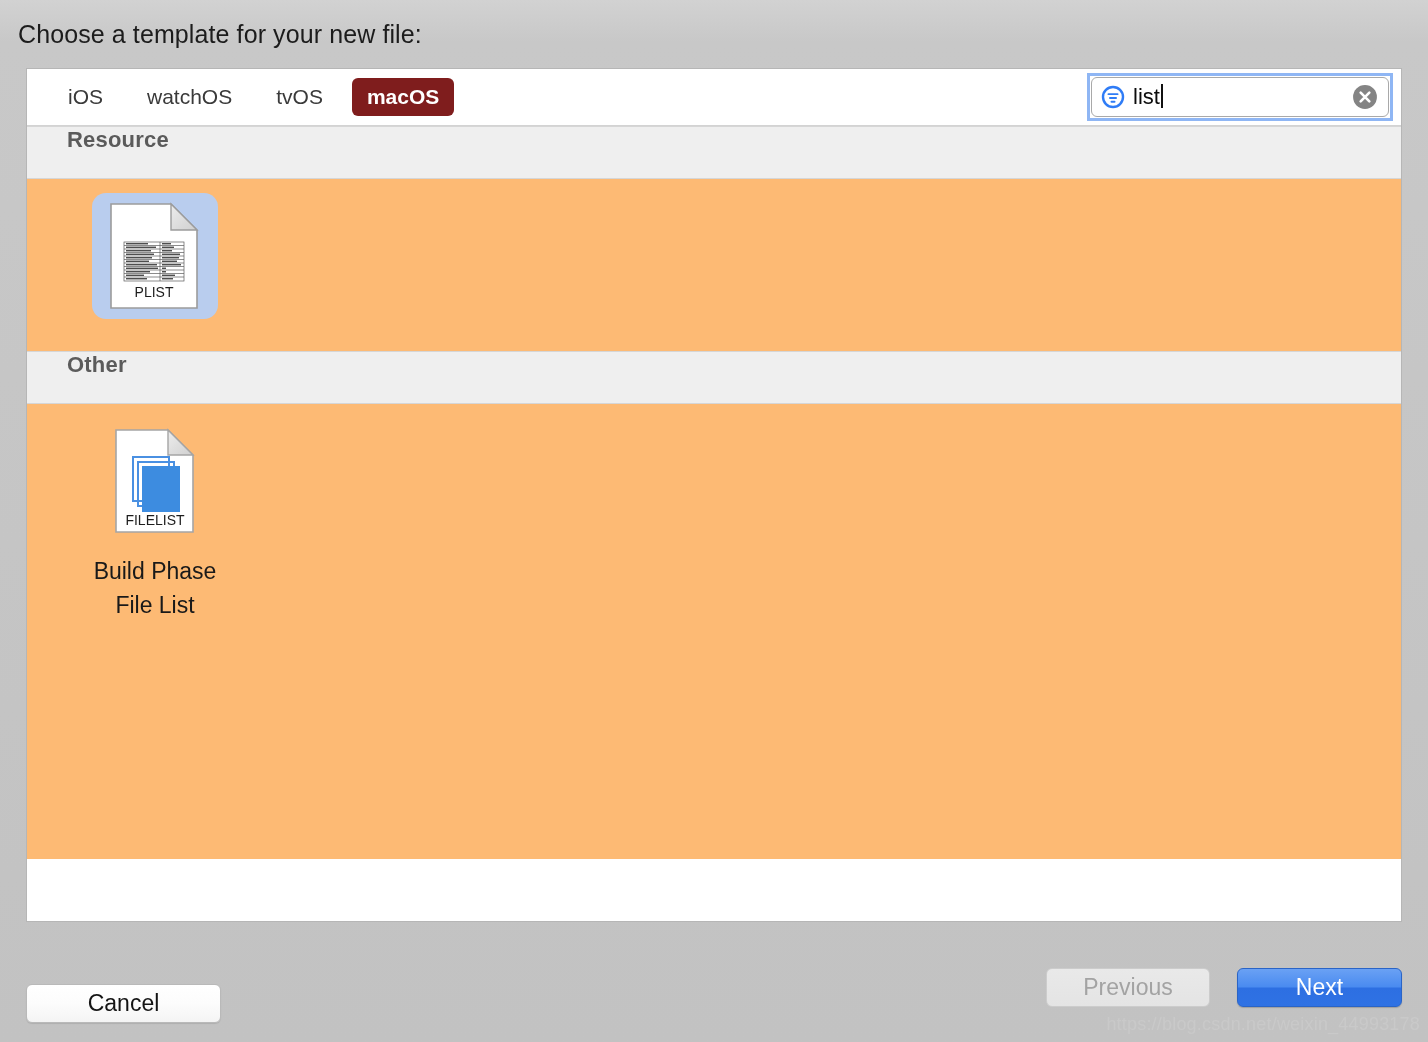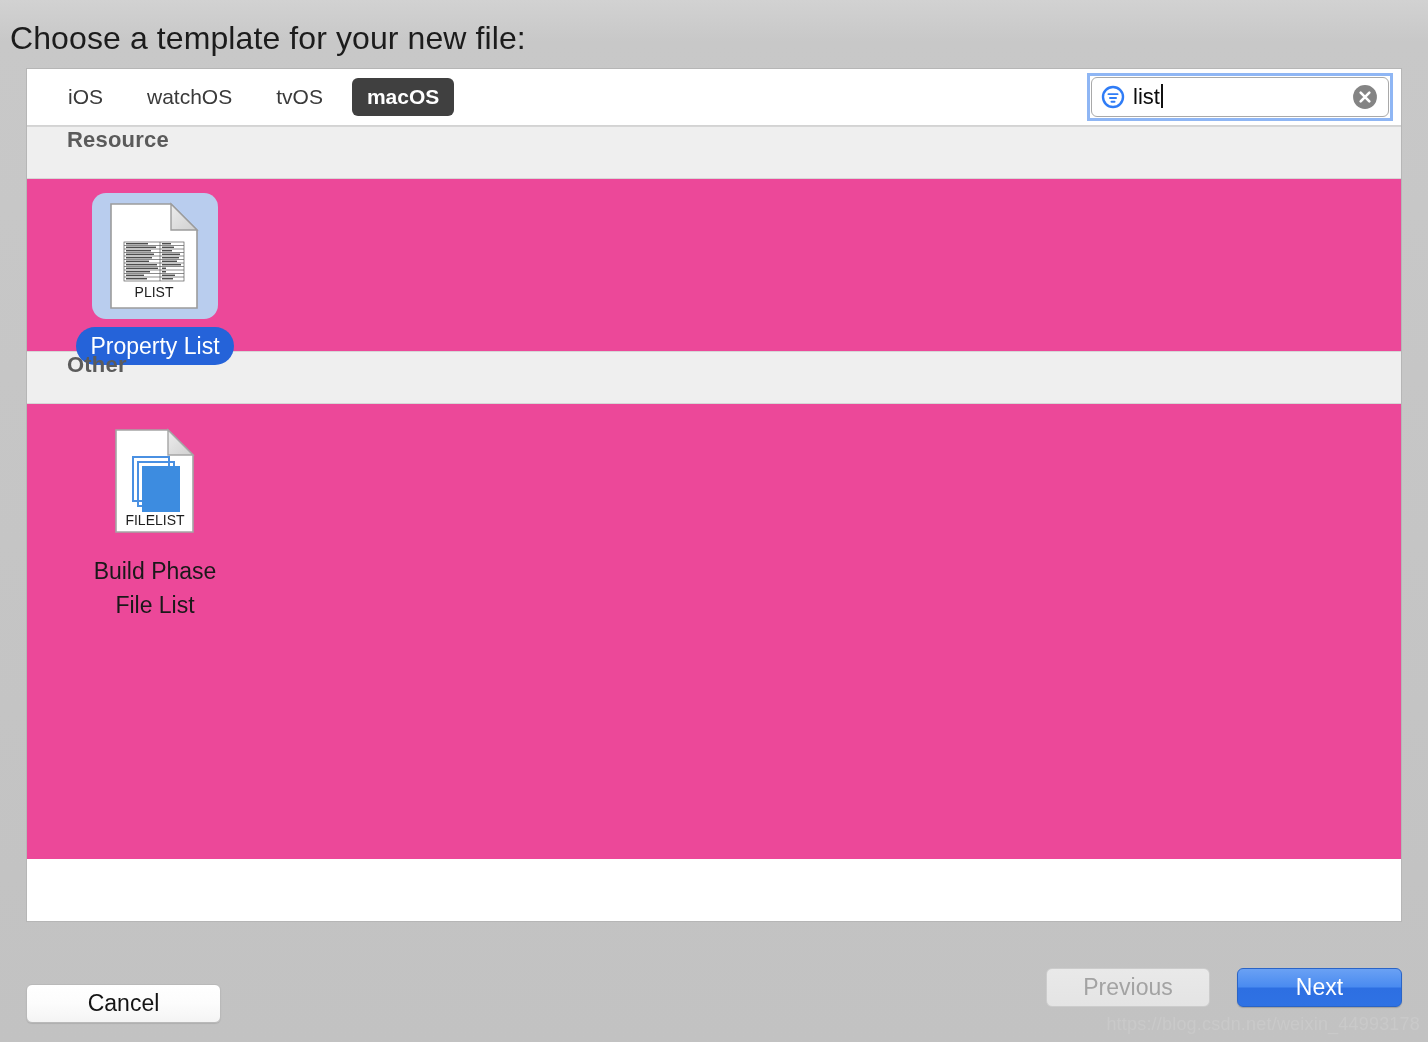--- a/index.html
+++ b/index.html
@@ -18,23 +18,23 @@
   
   .dialog {
     position: relative;
     width: 1428px;
     height: 1042px;
     box-sizing: border-box;
   }
 
   .prompt-title {
     position: absolute;
-    left: 10px;
+    left: 18px;
     top: 20px;
-    font-size: 32px;
+    font-size: 25px;
     color: #1c1c1c;
     letter-spacing: 0.1px;
     white-space: nowrap;
   }
 
   
   .panel {
     position: absolute;
     left: 26px;
     top: 68px;
@@ -67,21 +67,21 @@
     font-size: 21px;
     color: #3a3a3a;
     padding: 7px 15px;
     border-radius: 6px;
     white-space: nowrap;
     cursor: default;
     margin-right: 14px;
     text-align: right;
   }
   .tab.active {
-    background: #404040;
+    background: #7f1d1d;
     color: #ffffff;
     font-weight: 600;
   }
 
   
   .search-wrap {
     position: absolute;
     right: 8px;
     top: 4px;
     width: 306px;
@@ -149,21 +149,21 @@
   .section-header .title {
     margin-left: 40px;
     font-size: 22px;
     font-weight: bold;
     color: #5b5b5b;
     letter-spacing: 0.2px;
   }
 
   
   .grid {
-    background: #ec4899;
+    background: #fdba74;
     padding: 0;
     display: flex;
     flex-wrap: wrap;
     align-content: flex-start;
   }
   .grid.resource { height: 172px; }
   .grid.other { height: 455px; }
 
   .item {
     width: 190px;
@@ -353,21 +353,20 @@
               <rect x="17" y="69.1" width="24" height="1.3"></rect>
                 <rect x="53" y="69.1" width="4" height="1.3"></rect>
               <rect x="17" y="72.6" width="18" height="1.3"></rect>
                 <rect x="53" y="72.6" width="13" height="1.3"></rect>
               <rect x="17" y="76.1" width="21" height="1.3"></rect>
                 <rect x="53" y="76.1" width="11" height="1.3"></rect>
             </g>
             <text x="45" y="95" text-anchor="middle" font-family="Liberation Sans, sans-serif" font-size="14" fill="#1d1d1d">PLIST</text>
           </svg>
         </div>
-        <div class="item-label">Property List</div>
       </div>
     </div>
 
     <div class="section-header">
       <span class="title">Other</span>
     </div>
 
     <div class="grid other">
       <div class="item">
         <div class="icon-box">

